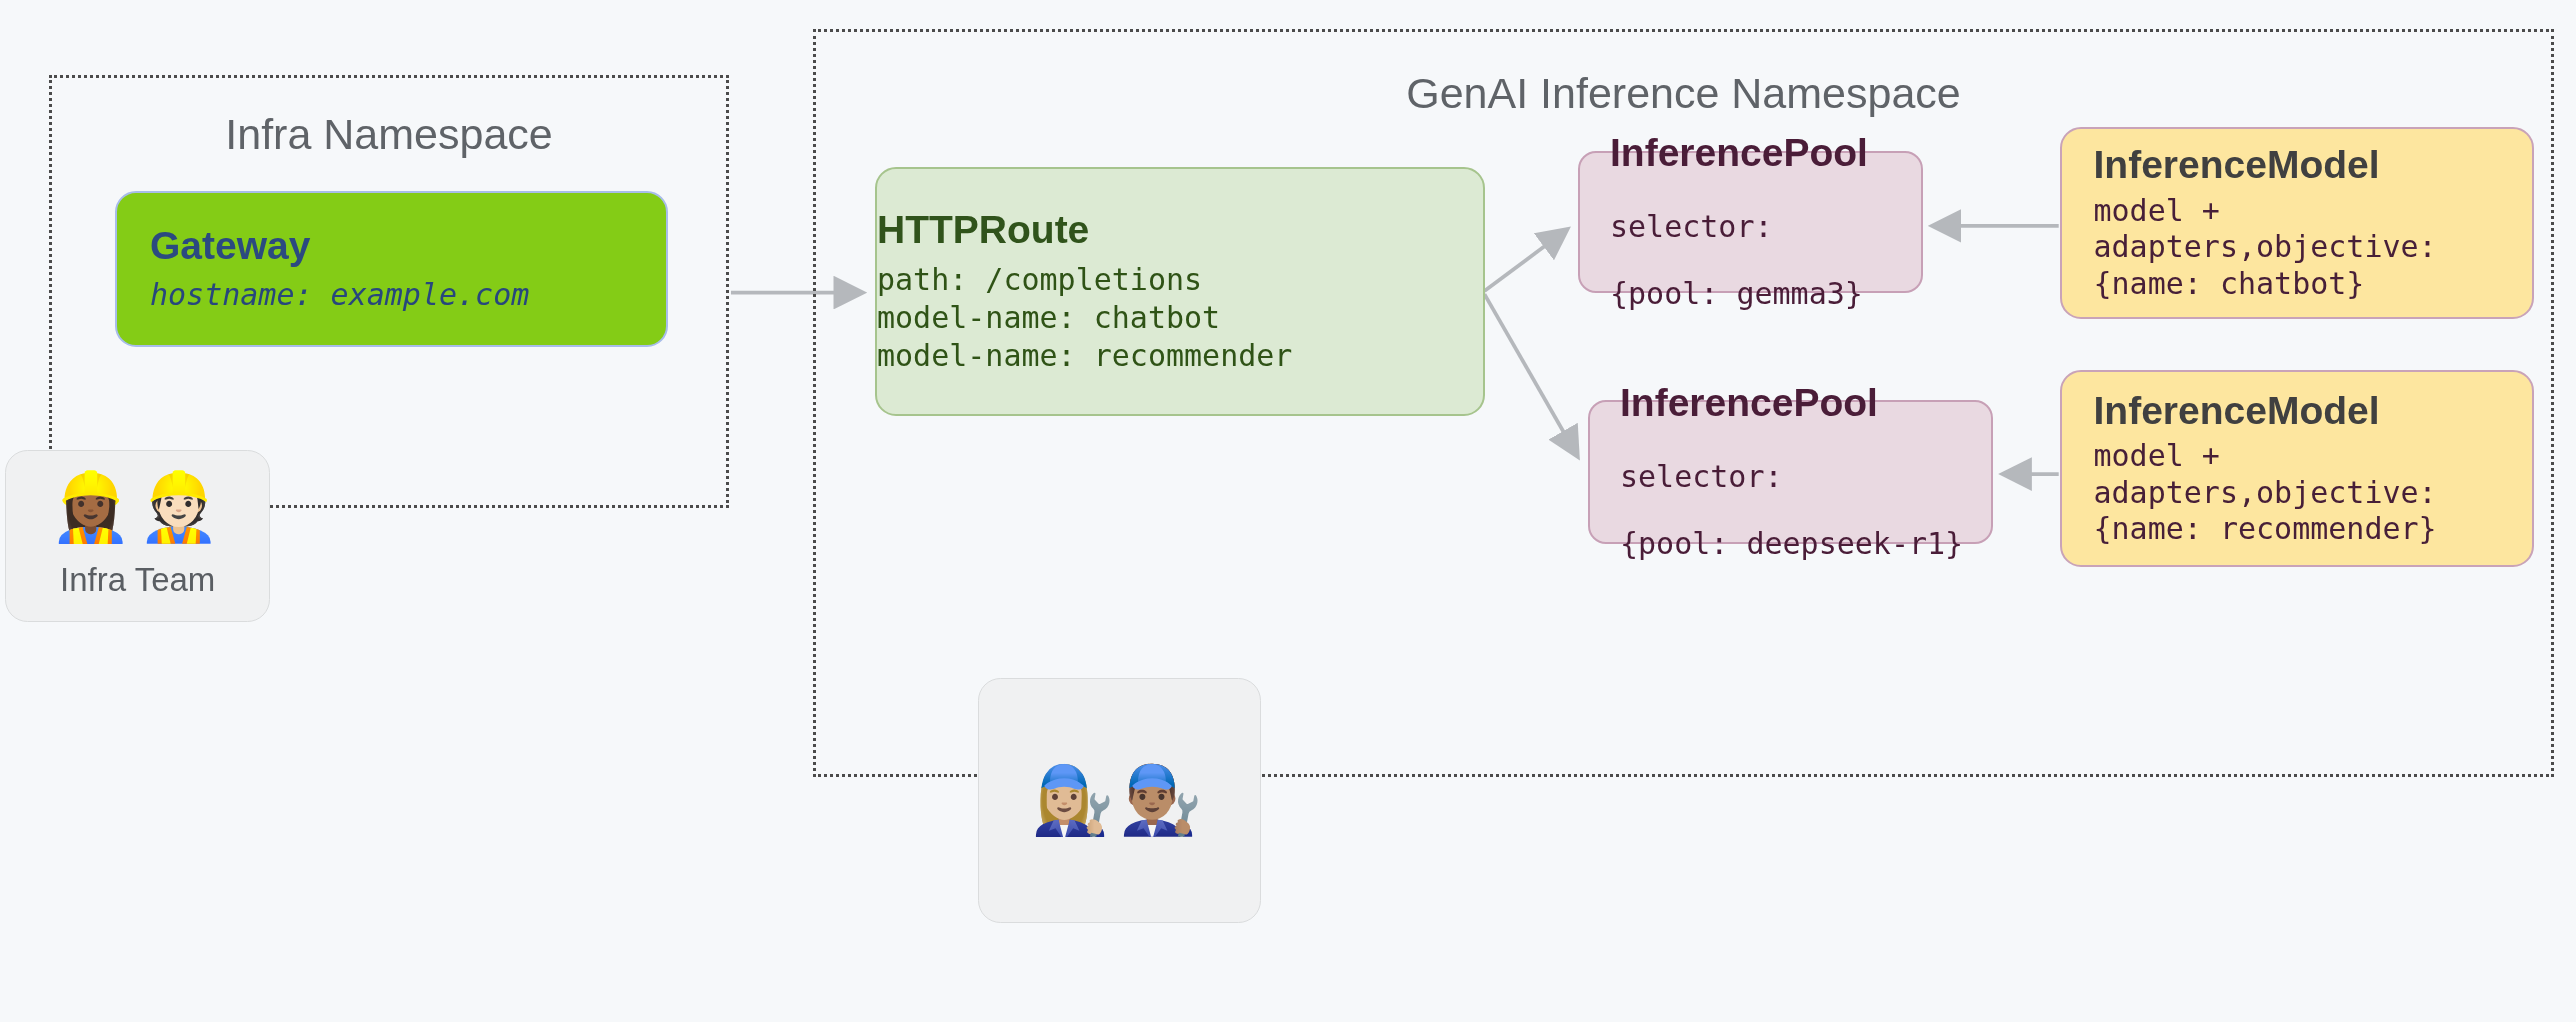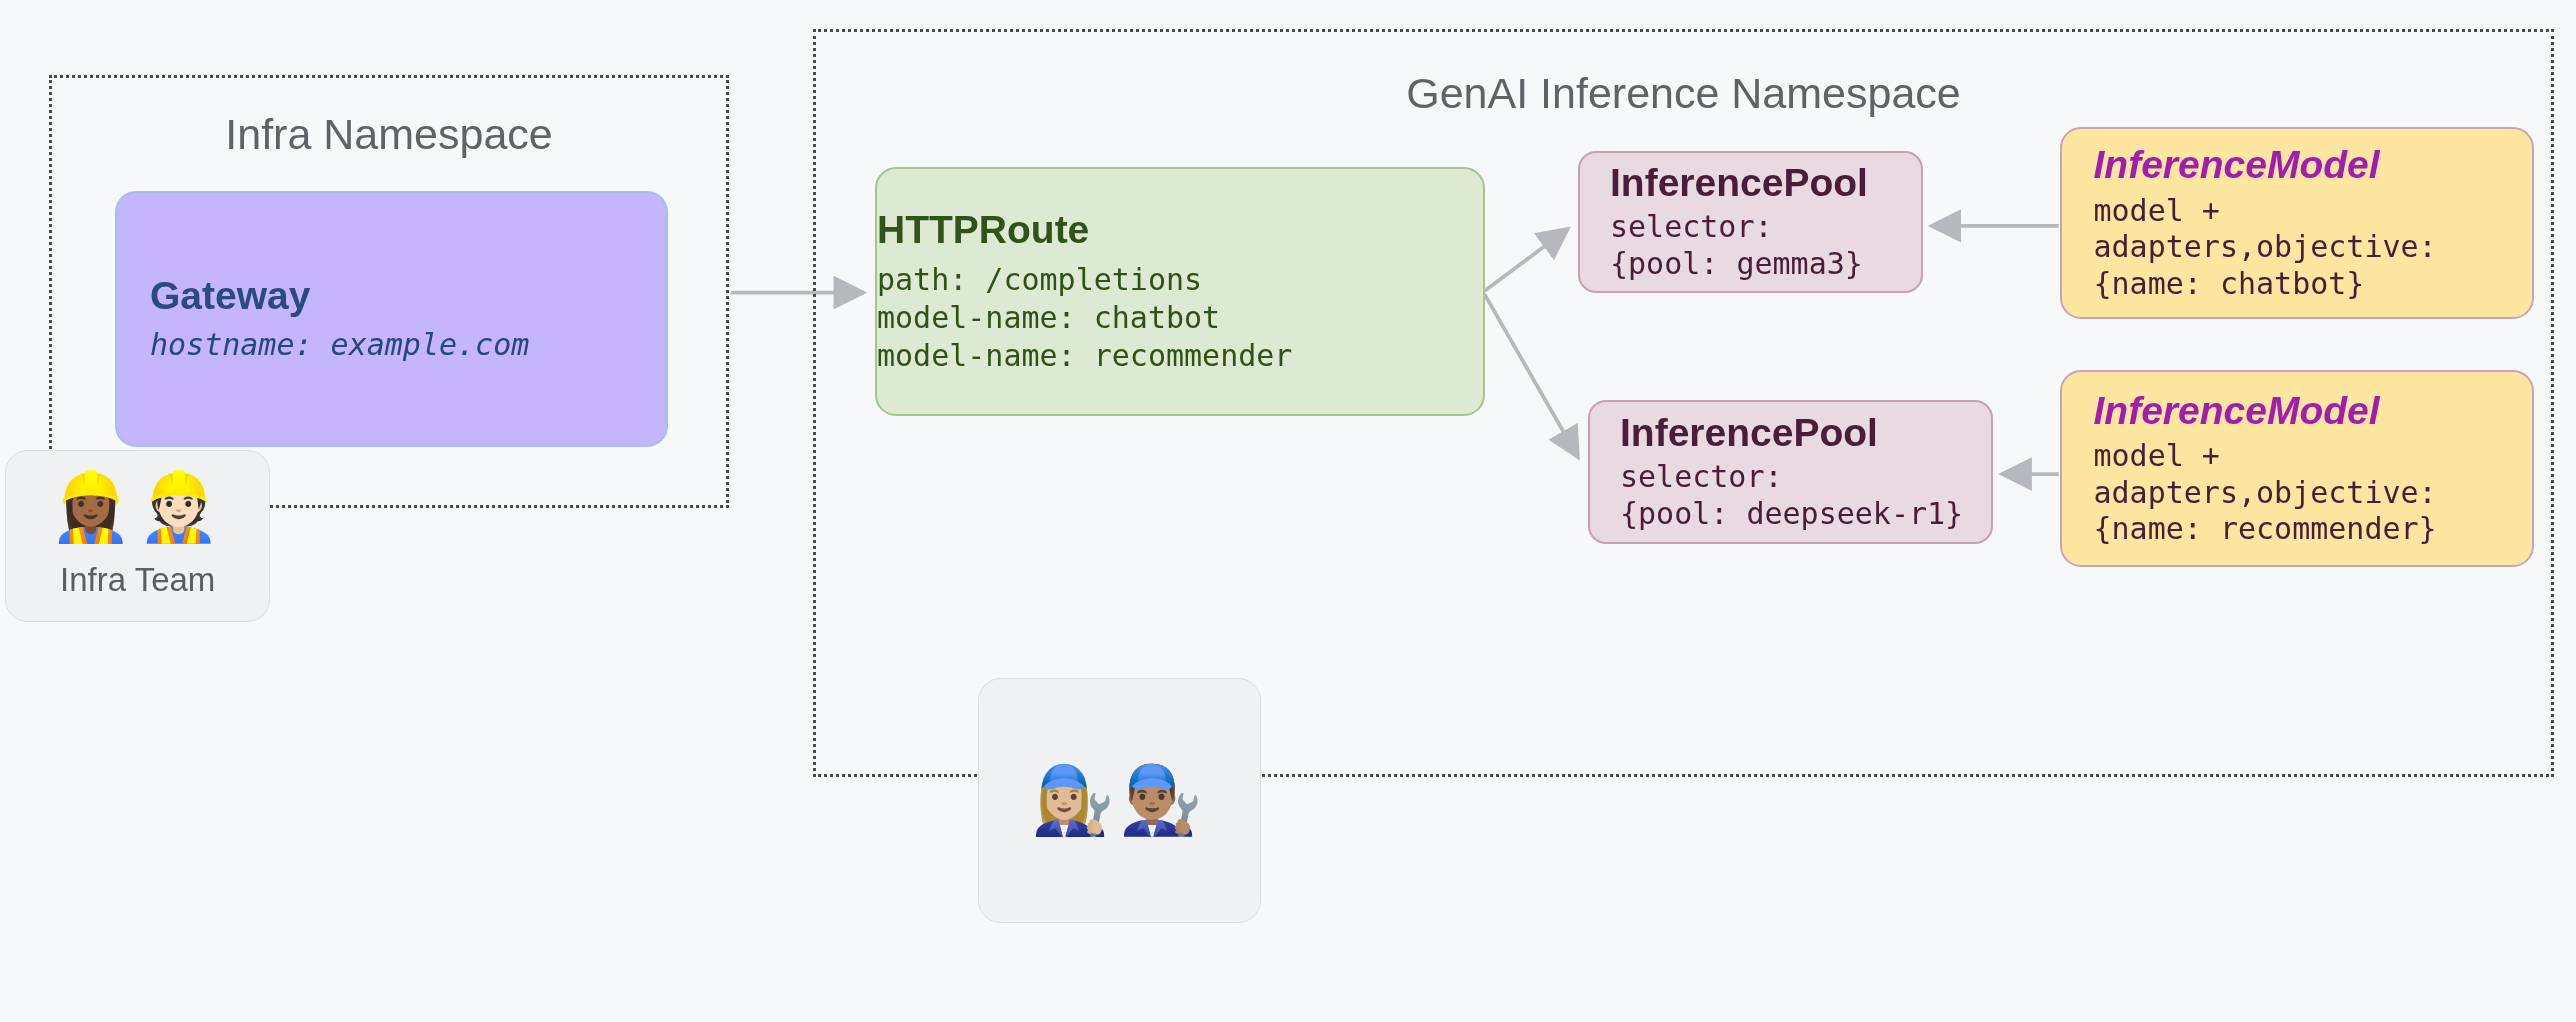--- a/index.html
+++ b/index.html
@@ -51,46 +51,47 @@
     line-height: 1.15;
     margin-bottom: 7.5px;
   }
   .node-line {
     font-family: "DejaVu Sans Mono", monospace;
     font-size: 30px;
     line-height: 1.27;
     white-space: nowrap;
   }
   .node-gateway {
-    left: 115px; top: 191px; width: 553px; height: 256px;
-    background: #c4b5fd; border-color: #a8bdea;
+    left: 115px; top: 191px; width: 553px; height: 156px;
+    background: #84cc16; border-color: #a8bdea;
     padding-left: 33px;
   }
   .node-gateway .node-title { color: #2b4a80; }
   .node-gateway .node-line  { color: #27477d; font-style: italic; }
   .node-httproute {
     left: 875px; top: 167px; width: 610px; height: 249px;
     background: #dcead3; border-color: #a6c48d;
   }
   .node-httproute .node-title { color: #30531b; }
   .node-httproute .node-line  { color: #2f5316; }
   .node-pool {
     background: #e9d9e1; border-color: #c7a0b6;
     border-radius: 18px;
     padding-left: 30px;
+    gap: 30px;
   }
   .node-pool .node-title { color: #4a1d38; margin-bottom: 3px; }
   .node-pool .node-line  { color: #4a1d38; line-height: 1.22; }
   .node-pool-gemma3   { left: 1578px; top: 151px; width: 345px; height: 142px; }
   .node-pool-deepseek { left: 1588px; top: 400px; width: 405px; height: 144px; }
   .node-model {
     background: #fde69f; border-color: #c9a3b8;
     padding-left: 31.5px;
   }
-  .node-model .node-title { color: #a21caf; margin-bottom: 4.5px; font-style: italic; }
+  .node-model .node-title { color: #404040; margin-bottom: 4.5px; }
   .node-model .node-line  { color: #471f38; line-height: 1.22; }
   .node-model-chatbot     { left: 2060px; top: 127px; width: 474px; height: 192px; }
   .node-model-recommender { left: 2060px; top: 370px; width: 474px; height: 197px; }
   
   .team {
     position: absolute;
     box-sizing: border-box;
     background: #f0f1f2;
     border: 1.5px solid #dadcdd;
     border-radius: 22.5px;

